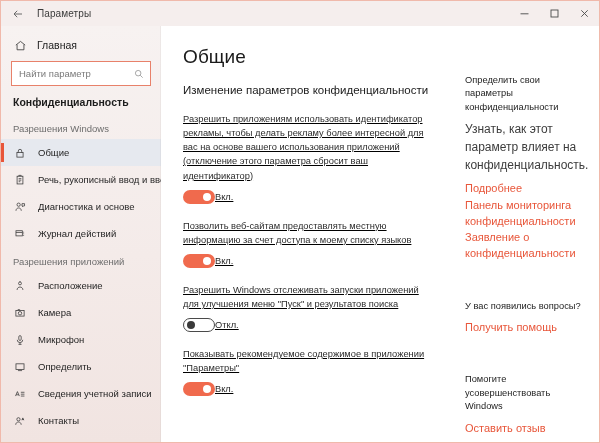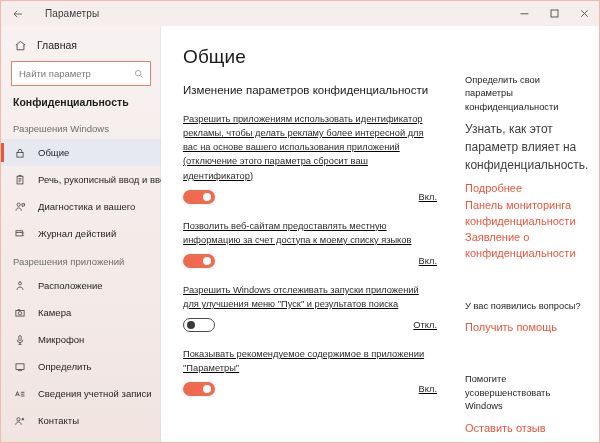--- a/index.html
+++ b/index.html
@@ -33,21 +33,21 @@
     display: flex;
     align-items: stretch;
     background: #f5eeed;
     position: relative;
     z-index: 5;
   }
   .tb-left {
     display: flex;
     align-items: center;
     padding-left: 8px;
-    gap: 18px;
+    gap: 10px;
     flex: 1 1 auto;
     min-width: 0;
   }
   .back-btn {
     width: 18px; height: 18px;
     display: flex; align-items: center; justify-content: center;
     color: #6b6b6b;
     font-size: 11px;
     line-height: 1;
     cursor: default;
@@ -209,21 +209,20 @@
   .setting { margin-bottom: 15px; max-width: 254px; text-decoration: underline; }
   .setting-desc {
     font-size: 9.3px;
     line-height: 1.52;
     color: #2b2b2b;
     margin: 0 0 7px 0;
   }
   .toggle-row {
     display: flex;
     align-items: center;
-    justify-content: space-between;
   }
   .switch {
     width: 32px; height: 14px;
     border-radius: 7px;
     position: relative;
     flex: 0 0 32px;
     cursor: default;
   }
   .switch.on { background: #f06a4d; }
   .switch.off {
@@ -358,21 +357,21 @@
       </div>
 
       <div class="nav-item">
         <span class="ic">
           <svg width="12" height="12" viewBox="0 0 14 14" fill="none" stroke="currentColor" stroke-width="0.9">
             <circle cx="5.4" cy="4.3" r="1.9"></circle>
             <path d="M2.3 11.4c0-2 1.4-3.3 3.1-3.3s3.1 1.3 3.1 3.3"></path>
             <path d="M9.3 3.1h3v2.6h-1.3l-.9 1-.1-1h-.7z"></path>
           </svg>
         </span>
-        <span class="nav-lbl">Диагностика и вашего</span>
+        <span class="nav-lbl">Диагностика и основе</span>
       </div>
 
       <div class="nav-item">
         <span class="ic">
           <svg width="12" height="12" viewBox="0 0 14 14" fill="none" stroke="currentColor" stroke-width="0.9">
             <rect x="2.3" y="3.2" width="7.4" height="6"></rect>
             <path d="M2.3 5.2h7.4"></path>
             <path d="M11.2 4.4v.9M11.2 6.4v.9M11.2 8.4v.9"></path>
           </svg>
         </span>

